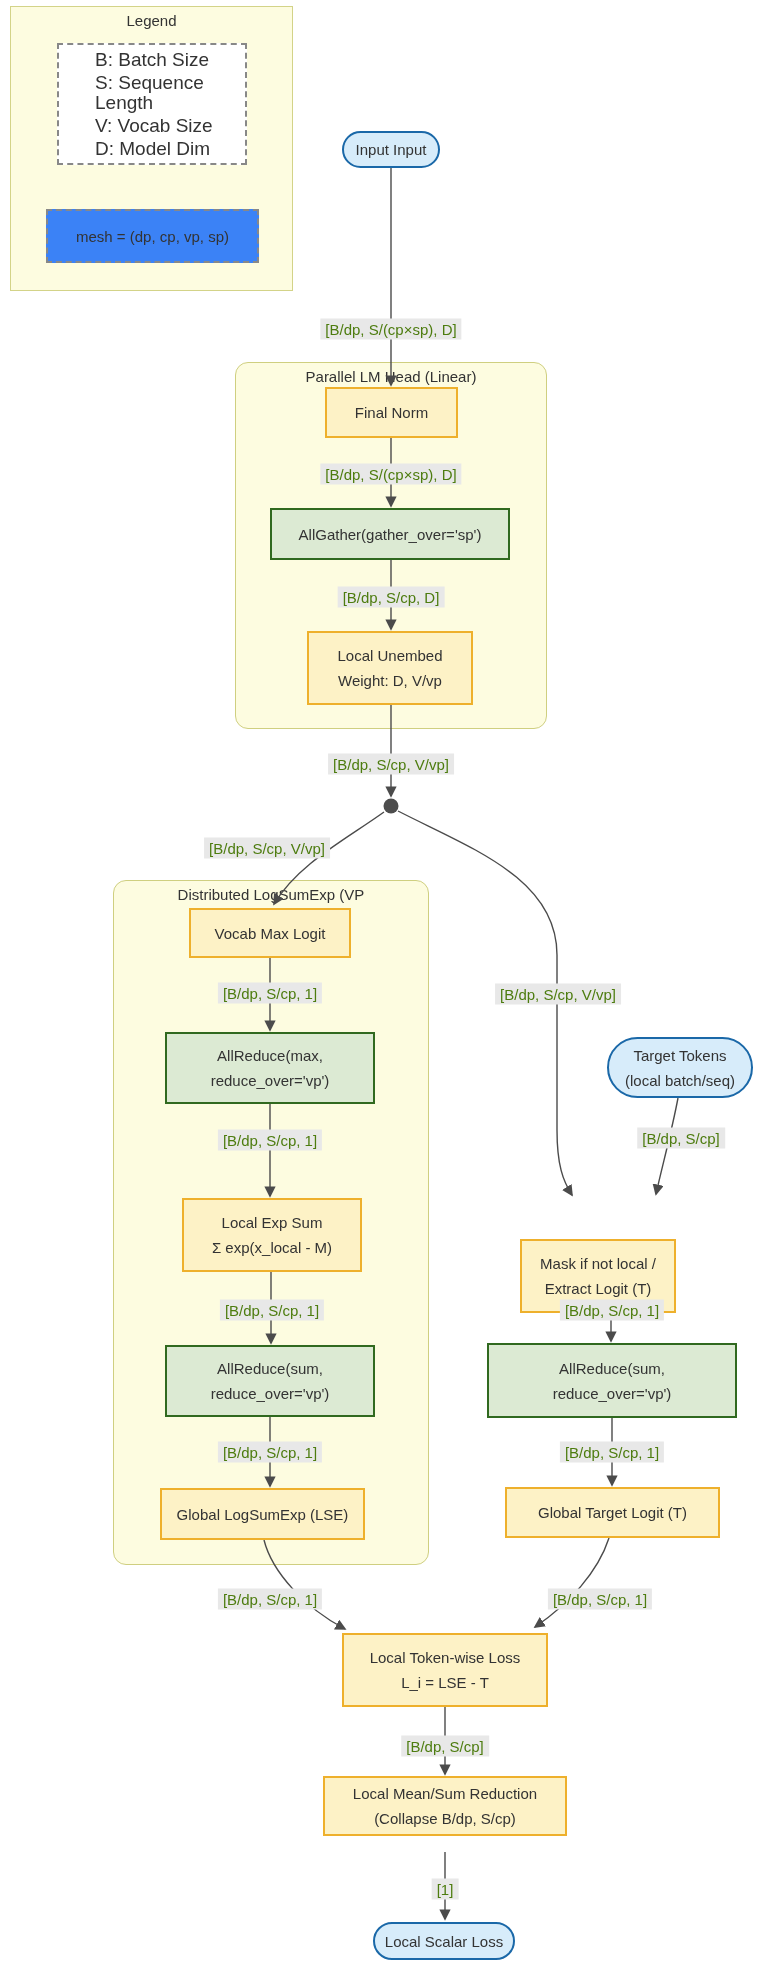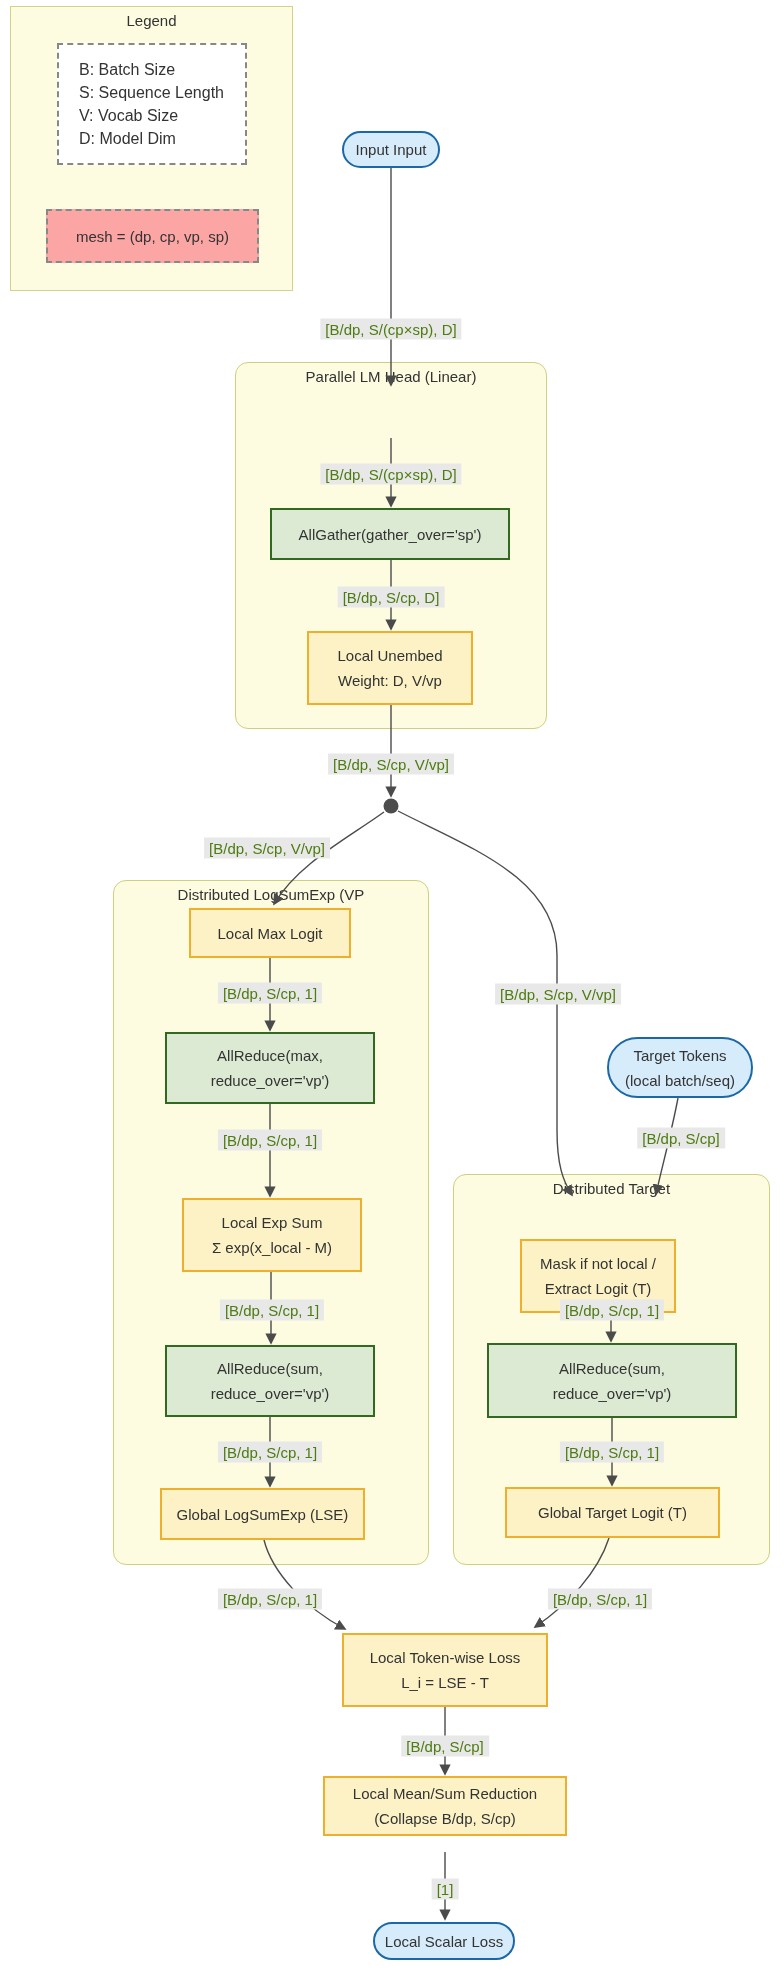--- a/index.html
+++ b/index.html
@@ -31,40 +31,37 @@
   .legend{
     position:absolute;z-index:3;left:10px;top:6px;width:283px;height:285px;
     background:#fdfce0;border:1px solid #d3d388;box-sizing:border-box;
   }
   .legend-title{position:absolute;top:5px;left:0;right:0;text-align:center;font-size:15px;}
   .legend-dims{
     position:absolute;left:46px;top:36px;width:190px;height:122px;
     background:#fff;border:2px dashed #888;box-sizing:border-box;
     display:flex;flex-direction:column;justify-content:center;gap:3px;padding-left:20px;
   }
-  .legend-dims div{font-size:16px;line-height:20px;}
+  .legend-dims div{font-size:19px;line-height:20px;margin-left:16px;}
   .legend-mesh{
     position:absolute;left:35px;top:202px;width:213px;height:54px;
-    background:#fca5a5;border:2px dashed #888;box-sizing:border-box;
+    background:#3b82f6;border:2px dashed #888;box-sizing:border-box;
     display:flex;align-items:center;justify-content:center;font-size:15px;
   }
 </style>
 </head>
 <body>
 
 <div class="canvas">
 
   <div class="subgraph" style="left:235px;top:362px;width:310px;height:365px">
     <div class="sg-title">Parallel LM Head (Linear)</div>
   </div>
   <div class="subgraph" style="left:113px;top:880px;width:314px;height:683px">
     <div class="sg-title">Distributed LogSumExp (VP</div>
-  </div>
-  <div class="subgraph" style="left:453px;top:1174px;width:315px;height:389px">
-    <div class="sg-title">Distributed Target</div>
   </div>
 
   <svg class="layer-edges" width="784" height="1988" viewBox="0 0 784 1988">
     <defs>
       <marker id="arrow" viewBox="0 0 10 10" refX="8.5" refY="5" markerWidth="8" markerHeight="8" orient="auto-start-reverse">
         <path d="M0,0 L10,5 L0,10 z" fill="#4b4b4b"></path>
       </marker>
     </defs>
     <g fill="none" stroke="#4b4b4b" stroke-width="1.4">
       <path d="M391,168 V385" marker-end="url(#arrow)"></path>
@@ -98,32 +95,35 @@
     </div>
     <div class="legend-mesh">
       <span>mesh = (dp, cp, vp, sp)</span>
     </div>
   </div>
 
   <div class="node stadium" style="left:342px;top:131px;width:98px;height:37px">
     <span>Input Input</span>
   </div>
 
+  <div class="node yellow" style="left:325px;top:387px;width:133px;height:51px">
+    <span>Final Norm</span>
+  </div>
 
   <div class="node yellow" style="left:307px;top:631px;width:166px;height:74px">
     <span>Local Unembed</span>
     <span>Weight: D, V/vp</span>
   </div>
 
   <div class="node green" style="left:270px;top:508px;width:240px;height:52px">
     <span>AllGather(gather_over='sp')</span>
   </div>
 
   <div class="node yellow" style="left:189px;top:908px;width:162px;height:50px">
-    <span>Local Max Logit</span>
+    <span>Vocab Max Logit</span>
   </div>
 
   <div class="node green" style="left:165px;top:1032px;width:210px;height:72px">
     <span>AllReduce(max,</span>
     <span>reduce_over='vp')</span>
   </div>
 
   <div class="node yellow" style="left:182px;top:1198px;width:180px;height:74px">
     <span>Local Exp Sum</span>
     <span>Σ exp(x_local - M)</span>

